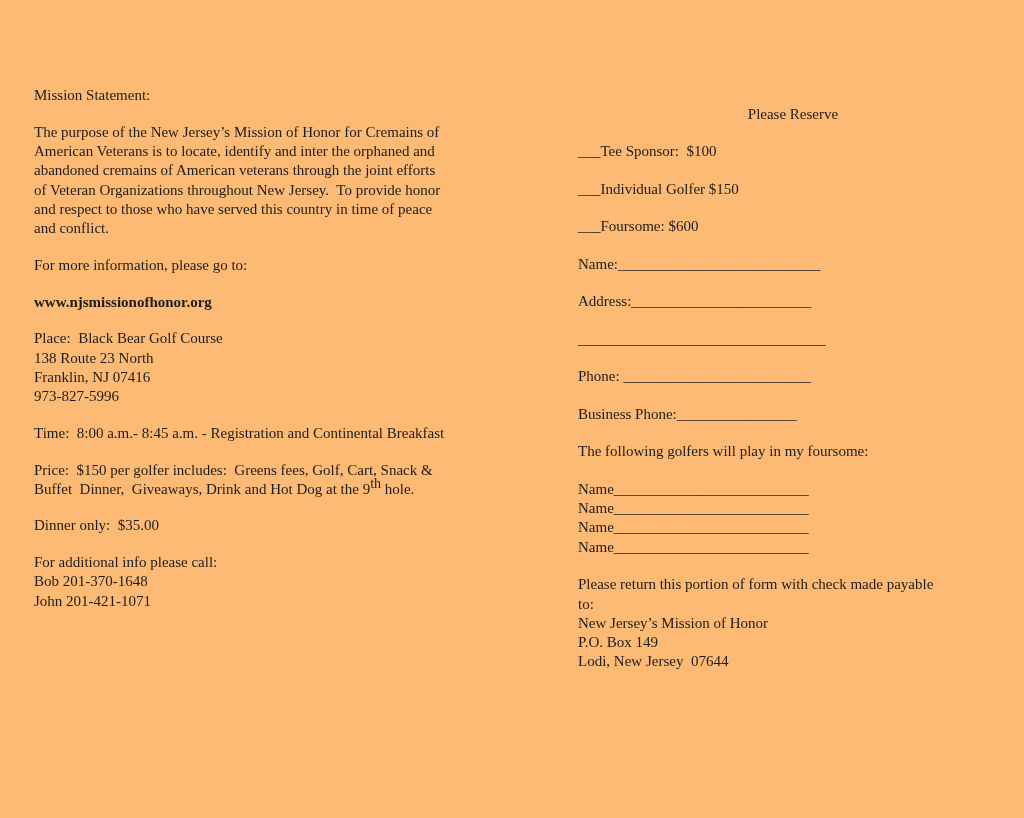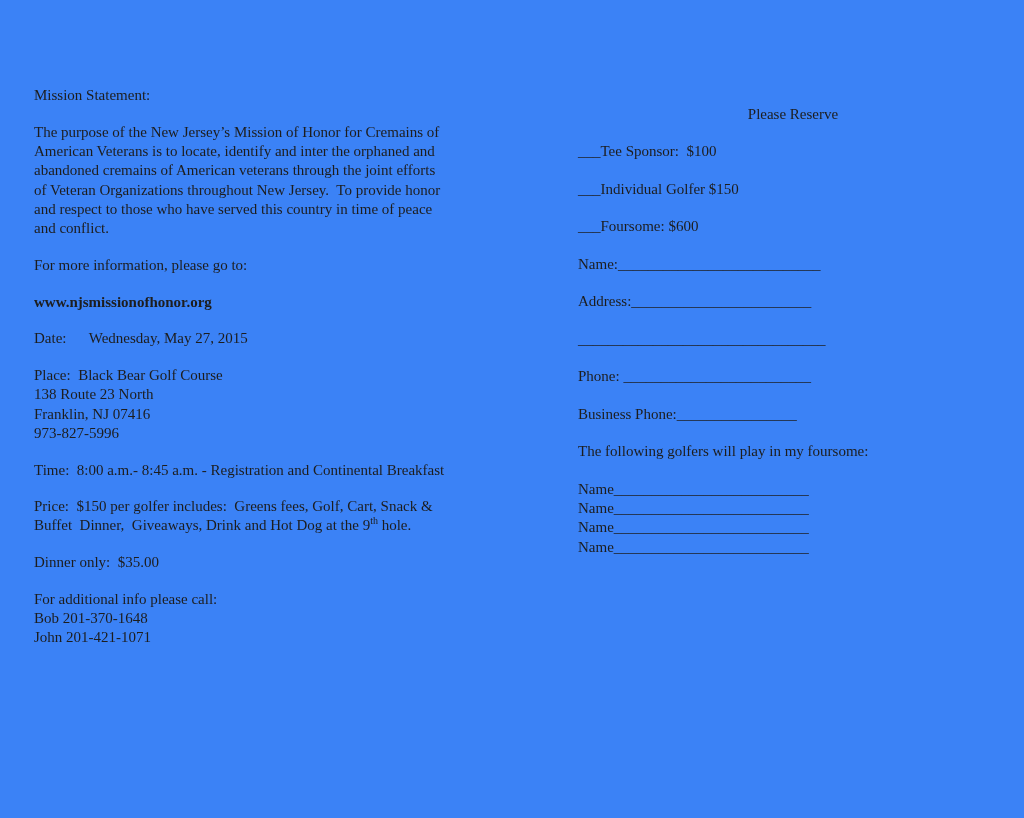--- a/index.html
+++ b/index.html
@@ -4,21 +4,21 @@
 <style>
   html, body {
     margin: 0;
     padding: 0;
     background: #ffffff;
   }
   .page {
     position: relative;
     width: 1024px;
     height: 818px;
-    background: #3b82f6;
+    background: #fdba74;
     overflow: hidden;
     font-family: "Liberation Serif", "DejaVu Serif", serif;
     font-size: 15px;
     line-height: 19.3px;
     color: #1d1d1d;
   }
   .col {
     position: absolute;
   }
   .col-left {
@@ -40,21 +40,21 @@
   .line {
     white-space: pre;
   }
   .bold {
     font-weight: bold;
   }
   .underlined {
     text-align: center;
   }
   sup {
-    font-size: 10px;
+    font-size: 14px;
     line-height: 0;
     vertical-align: super;
   }
 </style>
 </head>
 <body>
 
 <div class="page">
 
   <div class="col col-left">
@@ -74,23 +74,20 @@
       </div>
 
     <div class="block">
       <div class="line">For more information, please go to:</div>
     </div>
 
     <div class="block">
       <div class="line bold">www.njsmissionofhonor.org</div>
     </div>
 
-    <div class="block">
-      <div class="line">Date:      Wednesday, May 27, 2015</div>
-    </div>
 
     <div class="block">
 
     <div class="line">Place:  Black Bear Golf Course</div>
         <div class="line">138 Route 23 North</div>
         <div class="line">Franklin, NJ 07416</div>
         <div class="line">973-827-5996</div>
       </div>
 
     <div class="block">
@@ -143,16 +140,24 @@
     </div>
 
     <div class="block">
 
     <div class="line">Name__________________________</div>
         <div class="line">Name__________________________</div>
         <div class="line">Name__________________________</div>
         <div class="line">Name__________________________</div>
       </div>
 
+    <div class="block">
+
+    <div class="line">Please return this portion of form with check made payable</div>
+        <div class="line">to:</div>
+        <div class="line">New Jersey’s Mission of Honor</div>
+        <div class="line">P.O. Box 149</div>
+        <div class="line">Lodi, New Jersey  07644</div>
+      </div>
 
   </div>
 
 </div>
 
 </body></html>

